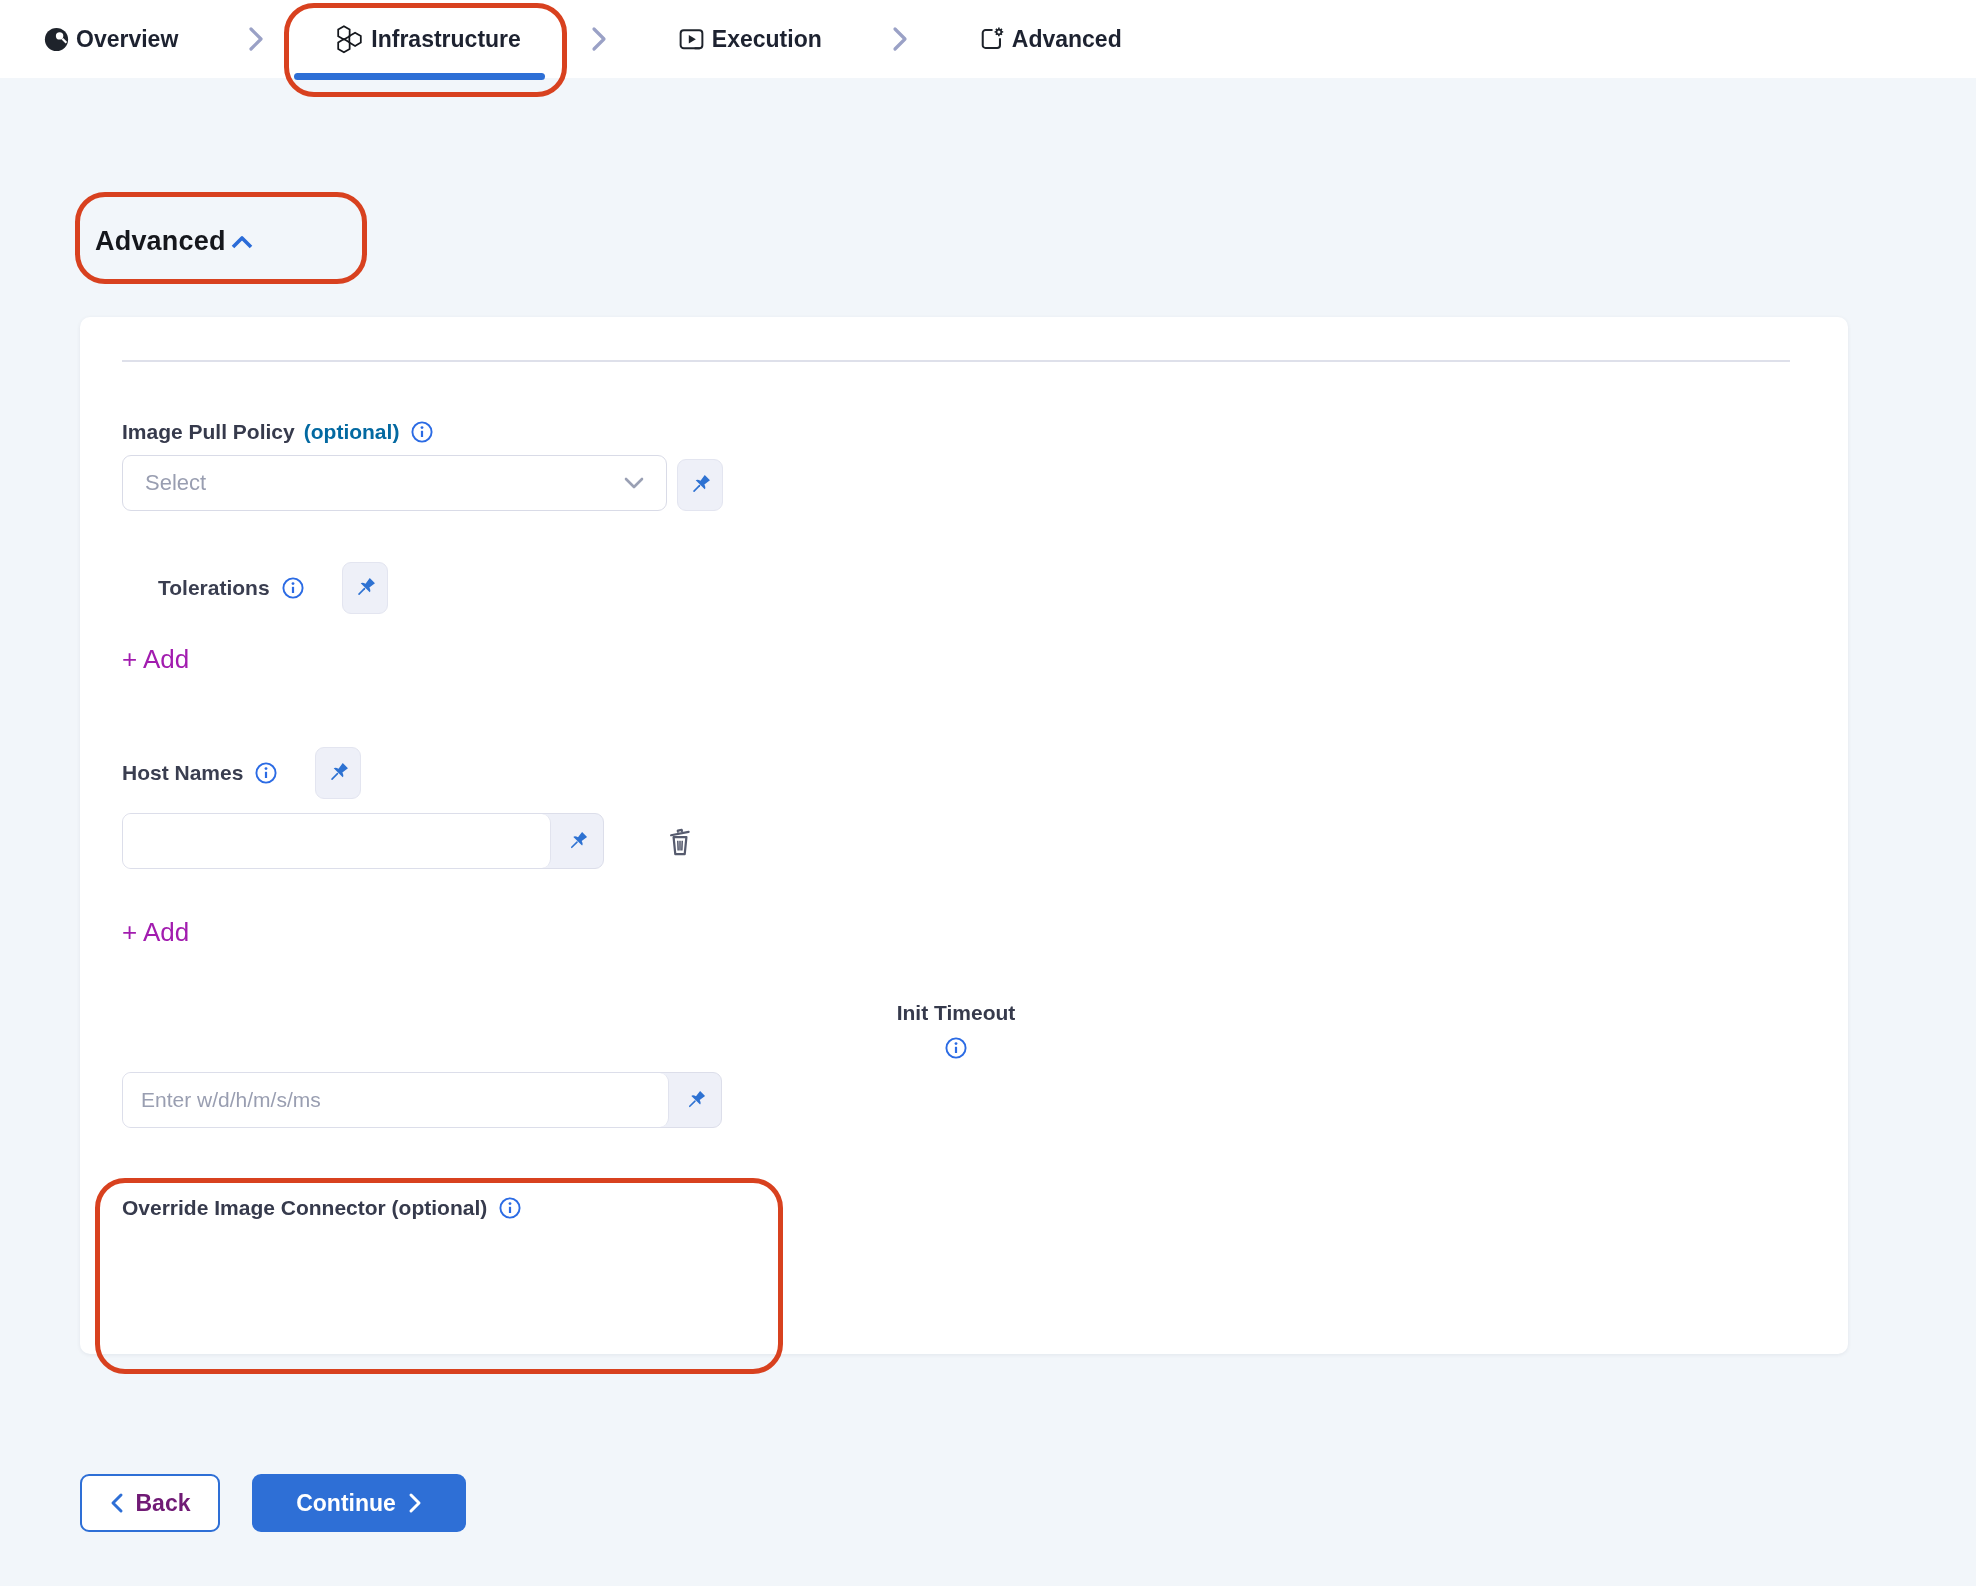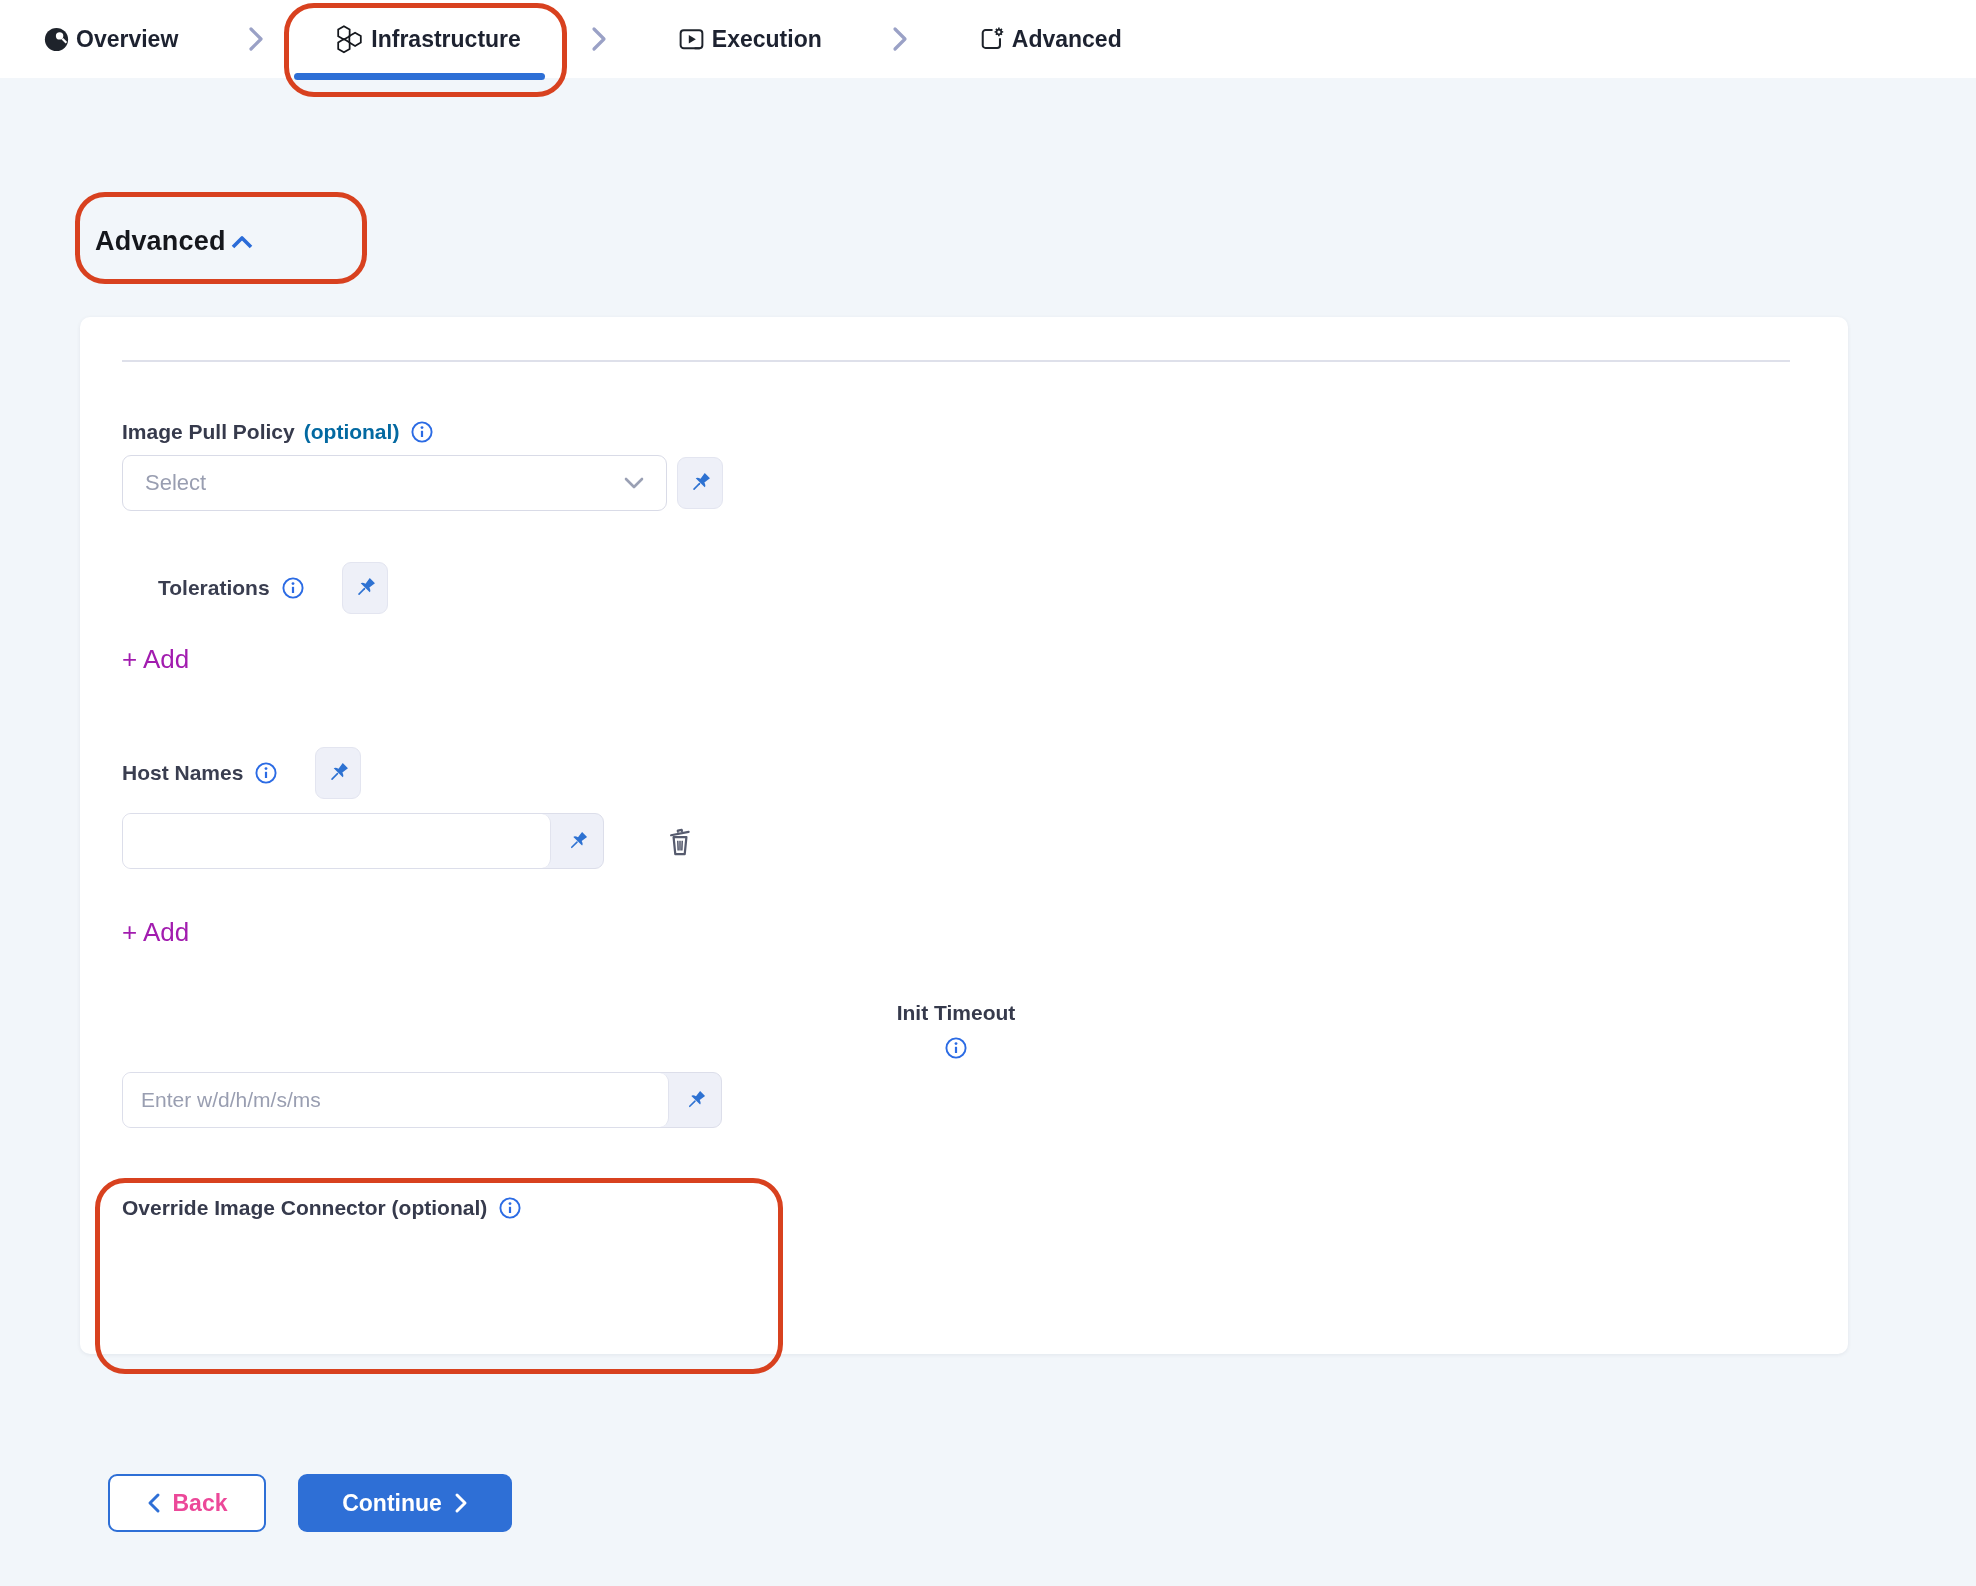--- a/index.html
+++ b/index.html
@@ -25,21 +25,21 @@
   .card hr { border:none; border-top:2px solid #dee0ea; }
 
   .label-row { display:flex; align-items:center; gap:11px; }
   .f-label { font-size:21px; font-weight:700; color:#3a3e50; }
   .f-label.dark { color:#363a4c; }
   .optional { font-size:21px; font-weight:700; color:#0369a1; margin-left:-2px; }
   .info-btn { display:flex; align-items:center; cursor:pointer; background:none; border:none; padding:0; }
 
   .row-ipp-label { margin-top:58px; }
   .field-row { display:flex; align-items:center; }
-  .row-ipp-field { margin-top:11px; }
+  .row-ipp-field { margin-top:11px;align-items:flex-end; }
   .selectbox { width:545px; height:56px; border:1.5px solid #d9dbe7; border-radius:9px; background:#fff; display:flex; align-items:center; padding:0 20px 0 22px; cursor:pointer; }
   .selectbox .placeholder { flex:1; font-size:22px; color:#999eb1; }
   .pin-btn { width:46px; height:52px; margin-left:10px; background:#eef0f8; border:1.5px solid #e3e5f0; border-radius:9px; display:flex; align-items:center; justify-content:center; cursor:pointer; }
 
   .row-tolerations { margin-top:51px;margin-left:36px; }
   .row-tolerations .pin-btn { margin-left:26px; }
   .add-link { display:inline-block; margin-top:30px; font-size:26px; font-weight:500; color:#a21caf; cursor:pointer; text-decoration:none; }
   .add-host { margin-top:48px; }
 
   .row-hostnames { margin-top:72px; }
@@ -63,21 +63,21 @@
   .connector-main { flex:1; display:flex; align-items:center; background:#ffffff; border-right:1.5px solid #e1e3ee; border-radius:0 9px 9px 0; padding:0 16px 0 20px; cursor:pointer; }
   .connector-value { font-size:23px; color:#1e2434; white-space:nowrap; }
   .status-dot { width:12px; height:12px; border-radius:50%; background:#4caf50; margin:0 12px 0 18px; flex:0 0 auto; }
   .scope-badge { font-size:19px; font-weight:500; letter-spacing:0.4px; color:#1d3a7d; background:#f5f7fc; border:1.5px solid #d5d9e8; border-radius:7px; padding:6px 14px; }
   .connector-main svg.chev { margin-left:14px; }
   .connector-field .attach-pin { width:46px; display:flex; align-items:center; justify-content:center; cursor:pointer; }
 
   
   .footer { margin:120px 0 0 80px; display:flex; align-items:center; gap:32px; }
   .btn { display:flex; align-items:center; justify-content:center; gap:12px; height:58px; border-radius:9px; font-size:23px; font-weight:700; font-family:"Liberation Sans",sans-serif; cursor:pointer; }
-  .btn-back { width:158px; background:#ffffff; border:2px solid #2e6fd6; color:#ec4899;margin-left:28px; }
+  .btn-back { width:140px; background:#ffffff; border:2px solid #2e6fd6; color:#701a75; }
   .btn-continue { width:214px; background:#2e6fd6; border:none; color:#ffffff; }
 </style>
 </head>
 <body>
 
 <div class="screen">
 
   <header class="tabbar">
 
     <div class="tab">

